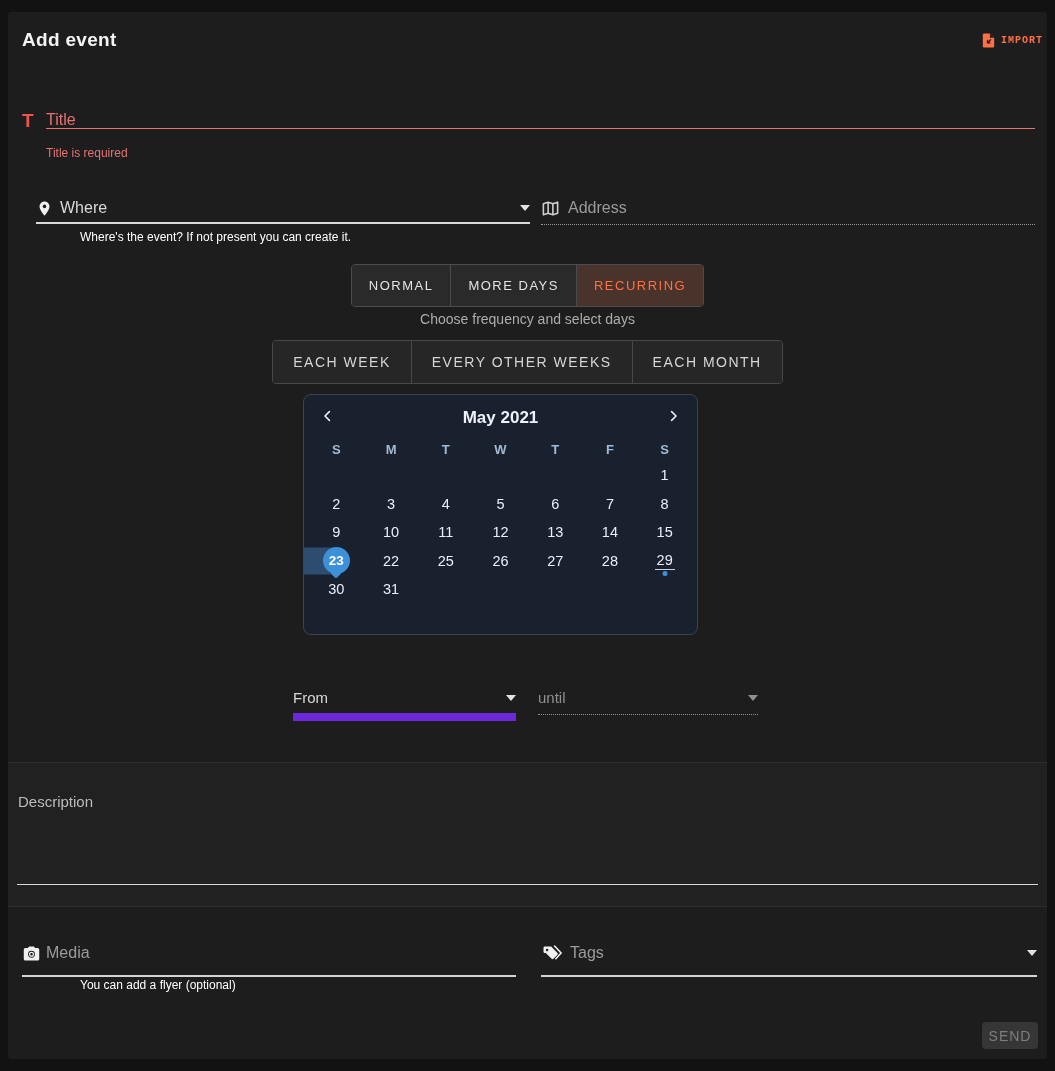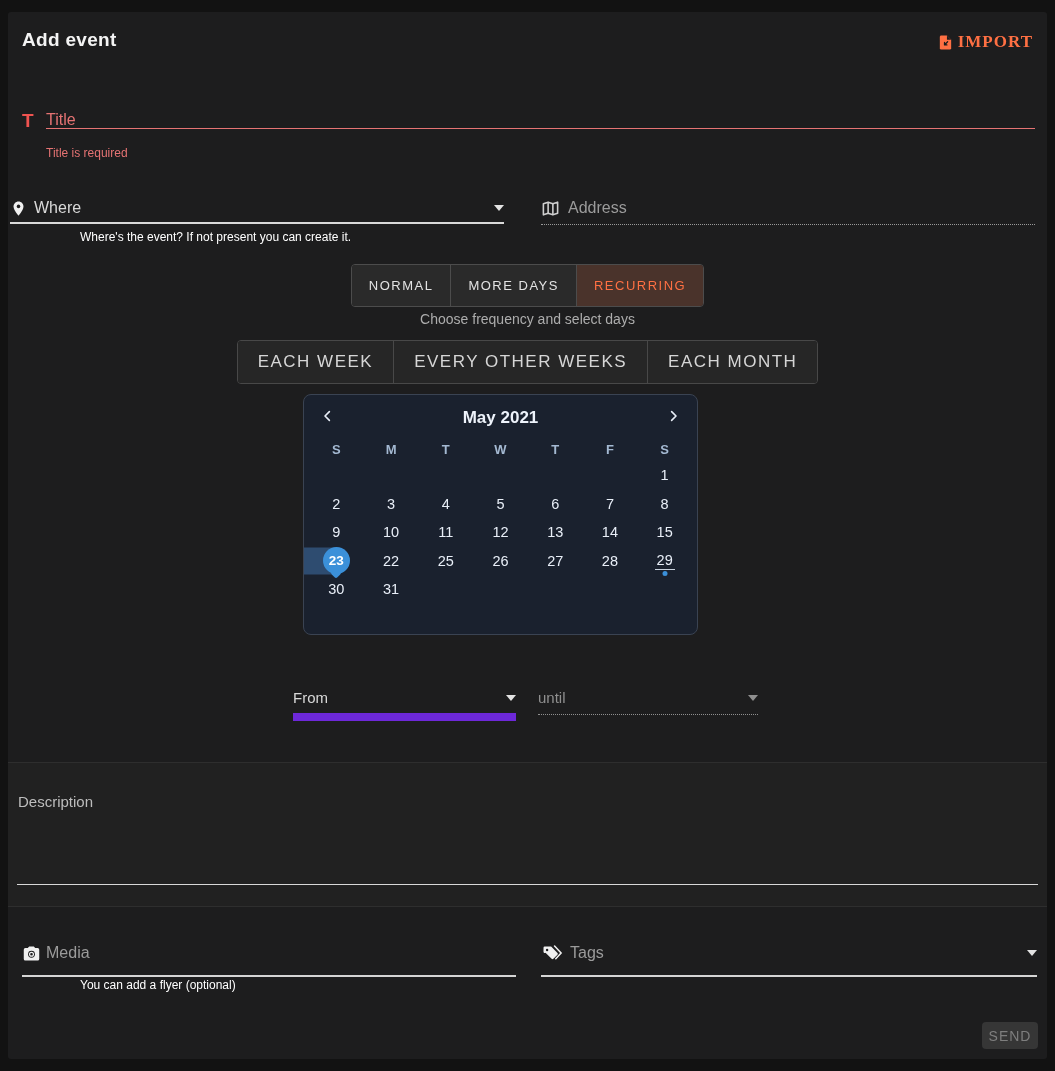--- a/index.html
+++ b/index.html
@@ -8,56 +8,56 @@
     background:#121212;
     font-family:"Liberation Sans","DejaVu Sans",sans-serif;
     overflow:hidden;
   }
   .dialog{
     position:absolute;left:8px;top:12px;width:1039px;height:1047px;
     background:#1d1d1e;border-radius:3px;
   }
   
   .hdr-title{position:absolute;left:14px;top:17px;font-size:19px;font-weight:700;color:#f4f4f4;letter-spacing:.3px;}
-  .import-btn{position:absolute;right:14px;top:20px;display:flex;align-items:center;gap:4px;
-    background:none;border:none;color:var(--accent);font-size:17px;font-weight:700;letter-spacing:1px;
-    cursor:pointer;font-family:Liberation Serif, serif;padding:0;}
+  .import-btn{position:absolute;right:4px;top:20px;display:flex;align-items:center;gap:4px;
+    background:none;border:none;color:var(--accent);font-size:10px;font-weight:700;letter-spacing:1px;
+    cursor:pointer;font-family:Liberation Mono, monospace;padding:0;}
   
   .caret{width:0;height:0;border-left:5px solid transparent;border-right:5px solid transparent;border-top:6px solid #e3e3e3;flex:none;}
   .caret.dim{border-top-color:#8f8f8f;}
   .hint{font-size:12px;color:#ffffff;margin-left:34px;}
   
   .title-field{position:absolute;left:14px;right:12px;top:100px;display:flex;align-items:flex-start;}
   .ticon{width:24px;flex:none;font-size:19px;font-weight:700;color:#ef5350;line-height:18px;}
   .title-control{flex:1;border-bottom:1px solid #e57373;line-height:16px;}
   .title-ph{font-size:16px;color:var(--error);}
   .title-error{position:absolute;left:38px;top:134px;color:var(--error);font-size:12px;}
   
-  .where-field{position:absolute;left:2px;top:186px;width:494px;}
+  .where-field{position:absolute;left:28px;top:186px;width:494px;}
   .addr-field{position:absolute;left:533px;right:12px;top:186px;}
   .frow{display:flex;align-items:center;}
   .where-field .frow{border-bottom:2px solid #d9d9d9;padding-bottom:4px;}
   .addr-field .frow{border-bottom:1px dotted #9a9a9a;padding-bottom:6px;}
   .icon-box{width:24px;flex:none;display:flex;align-items:center;}
   .addr-field .icon-box{width:27px;}
   .ph{flex:1;font-size:16px;line-height:20px;}
   .ph.light{color:#d9d9d9;}
   .ph.dim{color:#9b9b9b;}
   .where-hint{position:absolute;left:38px;top:218px;}
   
   .type-tabs{position:absolute;left:0;right:0;top:252px;display:flex;justify-content:center;}
   .tabs-box{display:flex;border:1px solid #4c4c4c;border-radius:4px;overflow:hidden;height:43px;box-sizing:border-box;}
   .tab{display:flex;align-items:center;padding:0 17px;font-size:13px;letter-spacing:1.5px;color:#e3e3e3;
     background:#2a2a2a;border:none;border-left:1px solid #4c4c4c;font-family:inherit;cursor:pointer;}
   .tab:first-child{border-left:none;}
   .tab.active{background:#4a332b;color:var(--accent);}
   .freq-hint{position:absolute;left:0;right:0;top:299px;text-align:center;font-size:14px;color:#adadad;}
   .freq-row{position:absolute;left:0;right:0;top:328px;display:flex;justify-content:center;}
   .freq-box{display:flex;border:1px solid #484848;border-radius:4px;overflow:hidden;height:44px;box-sizing:border-box;}
-  .freq{display:flex;align-items:center;padding:0 20px;font-size:17px;letter-spacing:1.5px;color:#d6d6d6;
+  .freq{display:flex;align-items:center;padding:0 20px;font-size:14px;letter-spacing:1.5px;color:#d6d6d6;
     background:#262626;border:none;border-left:1px solid #484848;font-family:inherit;cursor:pointer;}
   .freq:first-child{border-left:none;}
   
   .calendar{position:absolute;left:295px;top:382px;width:395px;height:241px;background:#1a212e;
     border:1px solid #3a4352;border-radius:8px;box-sizing:border-box;}
   .cal-hdr{position:relative;height:42px;}
   .cal-title{position:absolute;left:0;right:0;top:0;text-align:center;line-height:46px;
     font-size:17px;font-weight:700;color:#eef3fb;}
   .cal-nav{position:absolute;top:13px;background:none;border:none;padding:0;cursor:pointer;line-height:0;}
   .cal-nav.prev{left:16px;}

